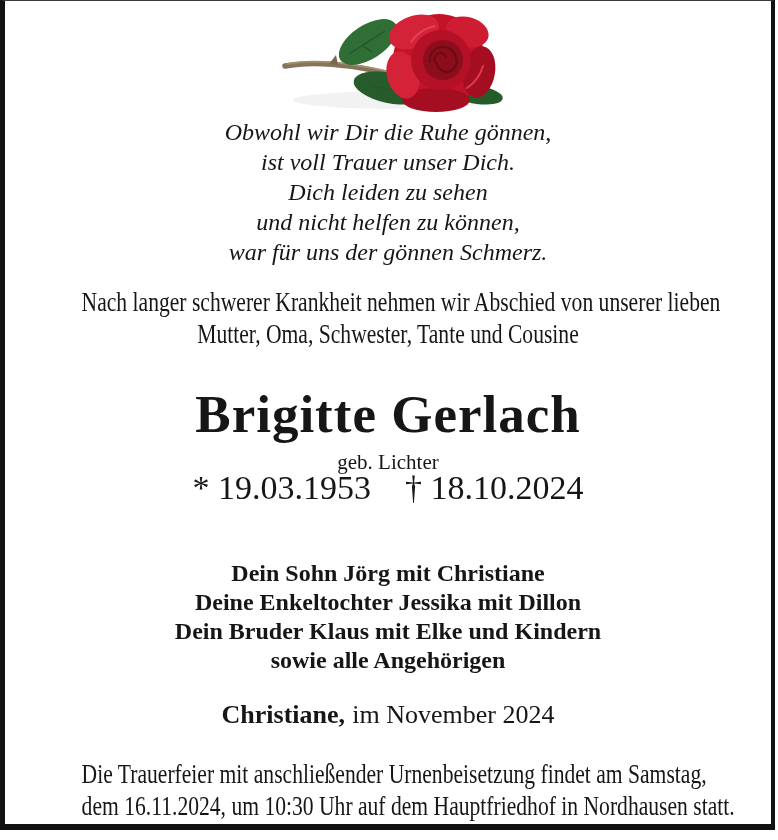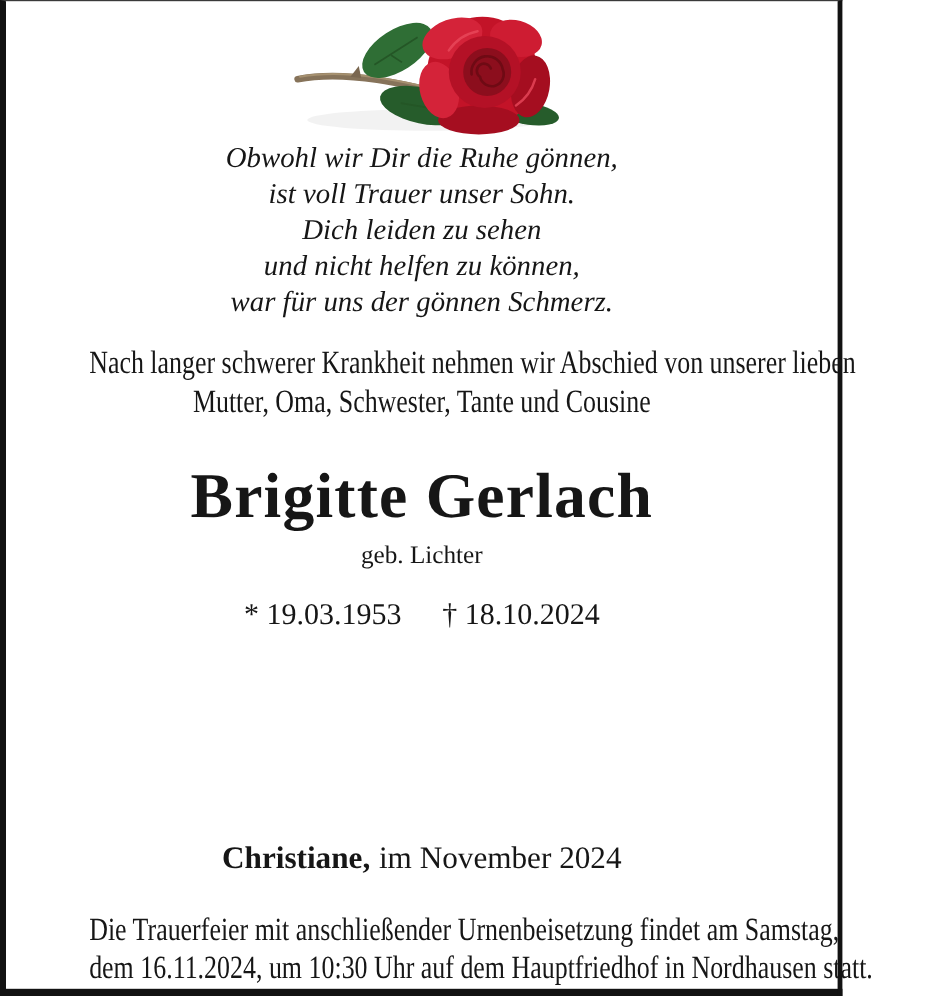--- a/index.html
+++ b/index.html
@@ -6,36 +6,36 @@
   html,body{
     margin:0; padding:0;
     width:778px; height:840px;
     background:#ffffff;
     font-family:"Liberation Serif","DejaVu Serif",serif;
     color:#161616;
     overflow:hidden;
   }
   .frame{
     position:absolute; top:0; left:0;
-    width:702px; height:830px;
+    width:775px; height:830px;
     box-sizing:border-box;
     background:#ffffff;
     border-top:1px solid #3a3a3a;
     border-left:5px solid #121212;
     border-right:4px solid #121212;
     border-bottom:6px solid #121212;
   }
   .band{ position:absolute; left:0; right:0; text-align:center; white-space:nowrap; }
 
   .rose-wrap{ top:1px; }
   .poem{ top:116px; font-style:italic; font-size:24px; line-height:30px; }
   .intro{ top:285px; font-size:27px; line-height:32px; transform:scaleX(0.80); transform-origin:50% 50%; }
   .name{ top:384px; font-size:53px; line-height:58px; font-weight:bold; letter-spacing:1px; }
   .maiden{ top:448px; font-size:21px; line-height:26px; }
-  .dates{ top:473px; font-size:25px; line-height:28px;margin-top:25px; }
+  .dates{ top:473px; font-size:34px; line-height:28px; }
   .dates .death{ margin-left:34px; }
   .mourn-header{ top:530px; font-size:24px; line-height:28px; }
   .mourners{ top:558px; font-size:24px; line-height:29px; font-weight:bold; }
   .placedate{ top:699px; font-size:26px; line-height:30px; }
   .placedate .place{ font-weight:bold; }
   .placedate .when{ margin-left:0.28em; }
   .funeral{ top:757px; font-size:27px; line-height:32px; transform:scaleX(0.80); transform-origin:50% 50%; }
 </style>
 </head>
 <body>
@@ -62,37 +62,43 @@
         <circle cx="170" cy="58" r="30" fill="#b41126"></circle>
         <circle cx="172" cy="58" r="20" fill="#8c0e1d"></circle>
         <path d="M172,58 m-13,2 a13,13 0 1,1 26,-4 a10,10 0 1,1 -19,6 a6,6 0 1,1 9,-7" fill="none" stroke="#6f0a14" stroke-width="2.2" stroke-linecap="round"></path>
         <path d="M140,40 a38,38 0 0,1 24,-16 M196,86 a40,40 0 0,0 16,-22" fill="none" stroke="#e8495b" stroke-width="2" stroke-linecap="round" opacity="0.8"></path>
       </g>
     </svg>
   </div>
 
   <div class="band poem">
     <div>Obwohl wir Dir die Ruhe gönnen,</div>
-    <div>ist voll Trauer unser Sohn.</div>
+    <div>ist voll Trauer unser Dich.</div>
     <div>Dich leiden zu sehen</div>
     <div>und nicht helfen zu können,</div>
     <div>war für uns der gönnen Schmerz.</div>
   </div>
 
   <div class="band intro">
     <div>Nach langer schwerer Krankheit nehmen wir Abschied von unserer lieben</div>
     <div>Mutter, Oma, Schwester, Tante und Cousine</div>
   </div>
 
   <div class="band name">Brigitte Gerlach</div>
   <div class="band maiden">geb. Lichter</div>
   <div class="band dates">
     <span class="birth">* 19.03.1953</span><span class="death">† 18.10.2024</span>
   </div>
 
+  <div class="band mourners">
+    <div>Dein Sohn Jörg mit Christiane</div>
+    <div>Deine Enkeltochter Jessika mit Dillon</div>
+    <div>Dein Bruder Klaus mit Elke und Kindern</div>
+    <div>sowie alle Angehörigen</div>
+  </div>
 
   <div class="band placedate">
     <span class="place">Christiane,</span><span class="when">im November 2024</span>
   </div>
 
   <div class="band funeral">
     <div>Die Trauerfeier mit anschließender Urnenbeisetzung findet am Samstag,</div>
     <div>dem 16.11.2024, um 10:30 Uhr auf dem Hauptfriedhof in Nordhausen statt.</div>
   </div>
 

